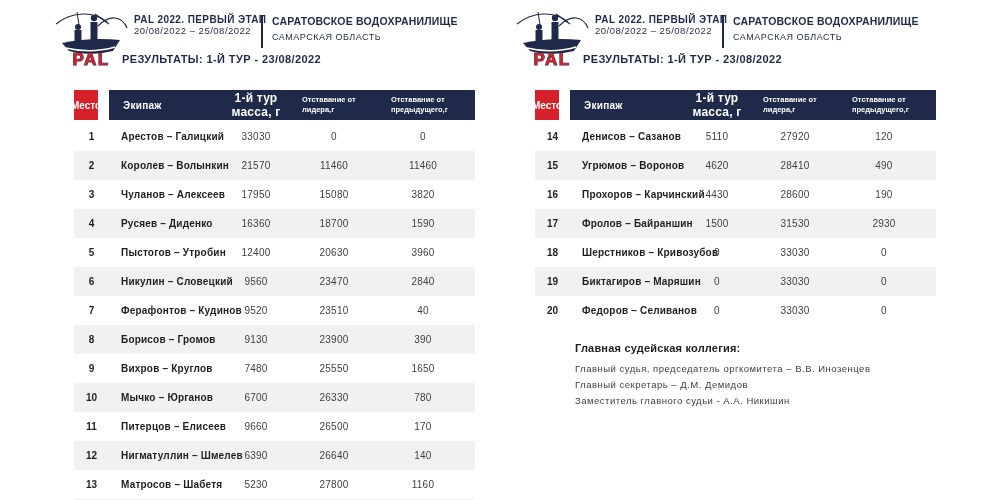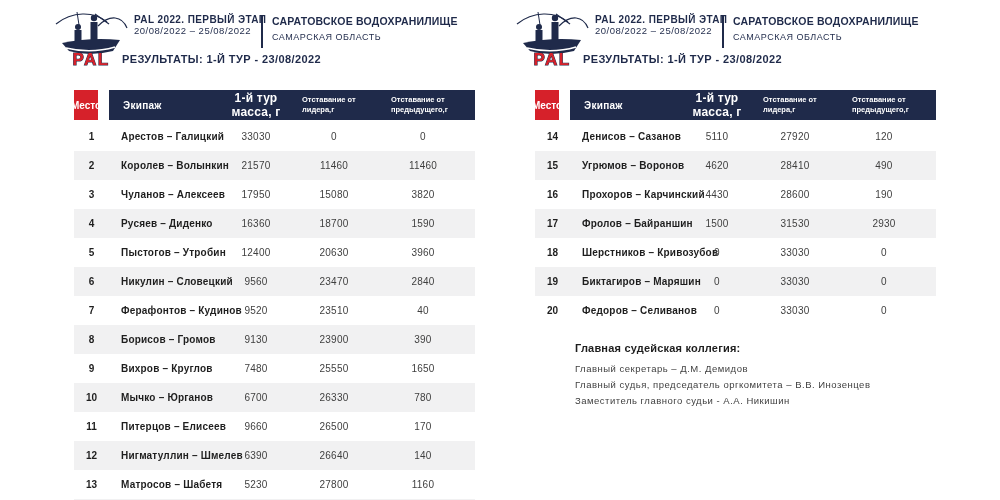--- a/index.html
+++ b/index.html
@@ -265,17 +265,17 @@
         <div class="cell-place">20</div>
         <div class="cell-team">Федоров – Селиванов</div>
         <div class="cell-num">0</div>
         <div class="cell-num">33030</div>
         <div class="cell-num">0</div>
       </div>
   </div>
 
   <div class="judges">
     <div class="judges-title">Главная судейская коллегия:</div>
+    <div class="judges-line">Главный судья, председатель оргкомитета – В.В. Инозенцев</div>
     <div class="judges-line">Главный секретарь – Д.М. Демидов</div>
-    <div class="judges-line">Главный судья, председатель оргкомитета – В.В. Инозенцев</div>
     <div class="judges-line">Заместитель главного судьи - А.А. Никишин</div>
   </div>
 </div>
 
 </body></html>

